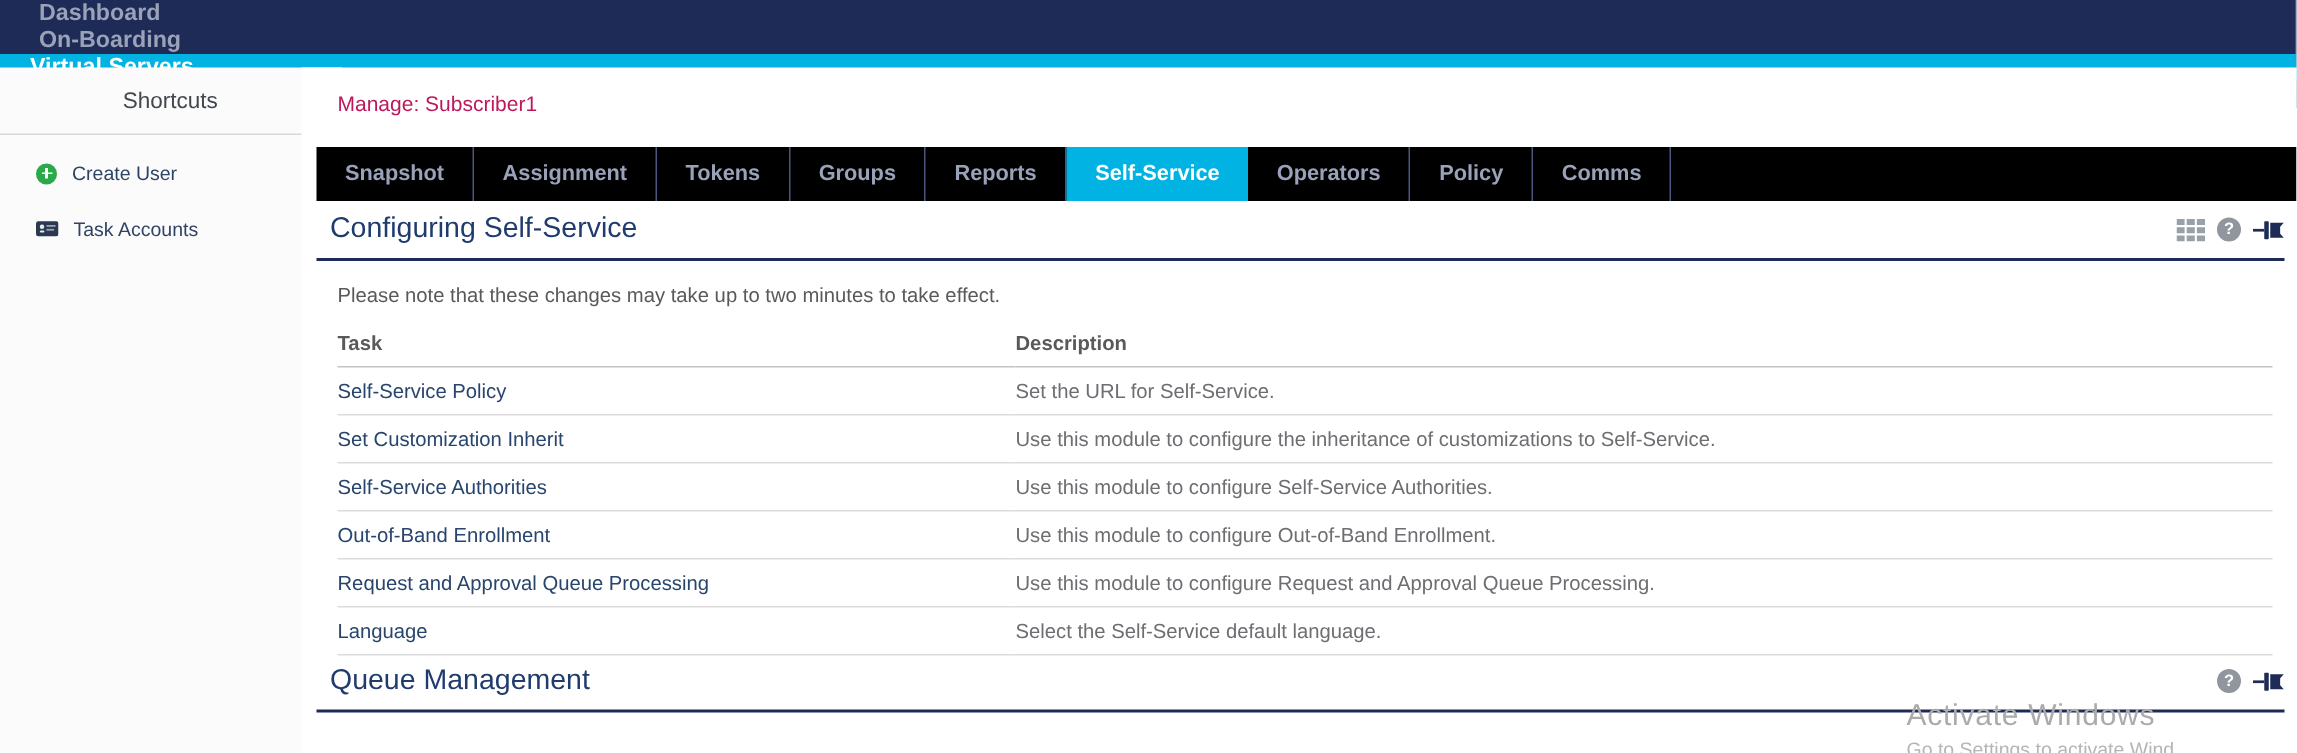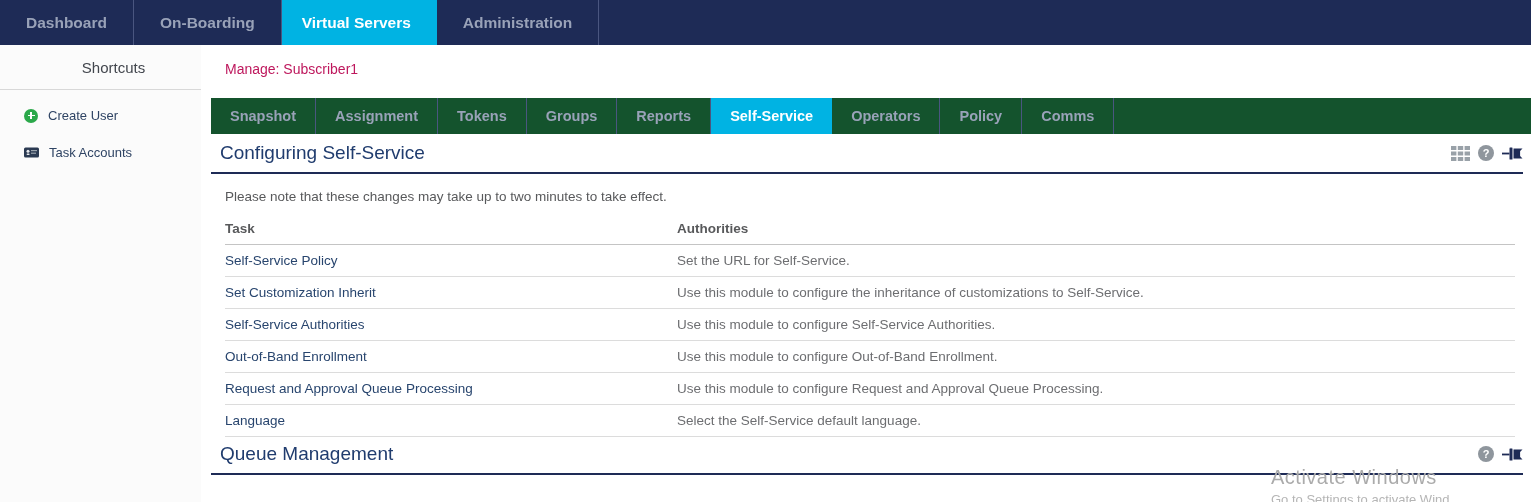--- a/index.html
+++ b/index.html
@@ -6,21 +6,21 @@
     margin: 0; padding: 0;
     width: 1531px; height: 502px;
     overflow: hidden;
     background: #ffffff;
     font-family: "Liberation Sans", sans-serif;
     position: relative;
   }
   
   .topnav {
     position: absolute; top: 0; left: 0; width: 1531px; height: 45px;
-    background: #1e2b56; display: flex; align-items: stretch;
+    background: #1e2b56; display: flex; align-items: stretch; flex-direction: column;
   }
   .top-tab {
     display: flex; align-items: center; padding: 0 26px;
     color: #99a2b8; font-weight: bold; font-size: 15.5px;
     border-right: 1px solid #4a5680; cursor: pointer; white-space: nowrap;
   }
   .top-tab.active { background: #00b3e3; color: #ffffff; border-right: none; padding-left: 20px; }
 
   
   .sidebar {
@@ -51,21 +51,21 @@
   }
   .plus-circle::before { left: 3.5px; top: 6.2px; width: 7px; height: 1.8px; }
   .plus-circle::after  { left: 6.2px; top: 3.5px; width: 1.8px; height: 7px; }
 
   
   .main { position: absolute; left: 201px; top: 45px; right: 0; bottom: 0; background: #fff; }
   .manage-label { position: absolute; left: 24px; top: 16px; font-size: 14px; color: #be185d; }
 
   .subtabs {
     position: absolute; left: 10px; right: 0; top: 53px; height: 36px;
-    background: #14532d; display: flex; align-items: stretch;
+    background: #000000; display: flex; align-items: stretch;
   }
   .subtab {
     display: flex; align-items: center; padding: 0 19px;
     color: #99a2b8; font-weight: bold; font-size: 14.5px;
     border-right: 1px solid #4a5680; cursor: pointer; white-space: nowrap;
   }
   .subtab.active { background: #00b3e3; color: #ffffff; border-right: none; }
 
   .content { position: absolute; left: 0; right: 0; top: 89px; }
 
@@ -231,21 +231,21 @@
     <div class="note">Please note that these changes may take up to two minutes to take effect.</div>
 
     <table class="task-table">
       <colgroup>
           <col class="col-task">
           <col>
         </colgroup>
       <thead>
         <tr>
           <th>Task</th>
-          <th>Authorities</th>
+          <th>Description</th>
         </tr>
       </thead>
       <tbody>
 
           <tr>
             <td class="task"><a>Self-Service Policy</a></td>
             <td class="desc">Set the URL for Self-Service.</td>
           </tr>
 
           <tr>

